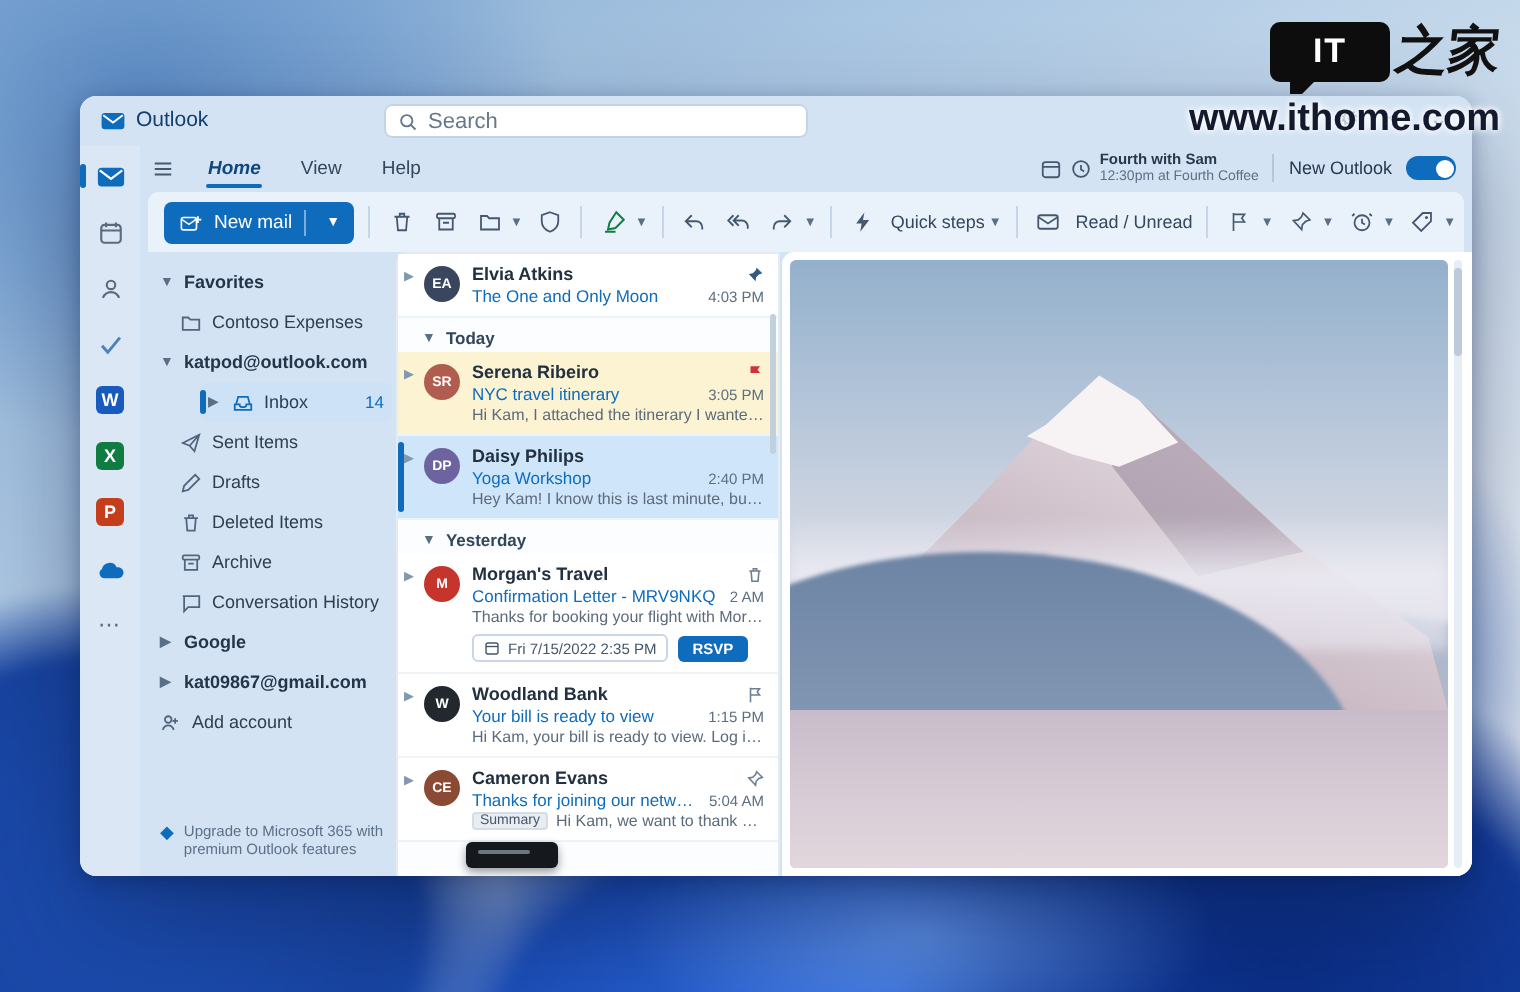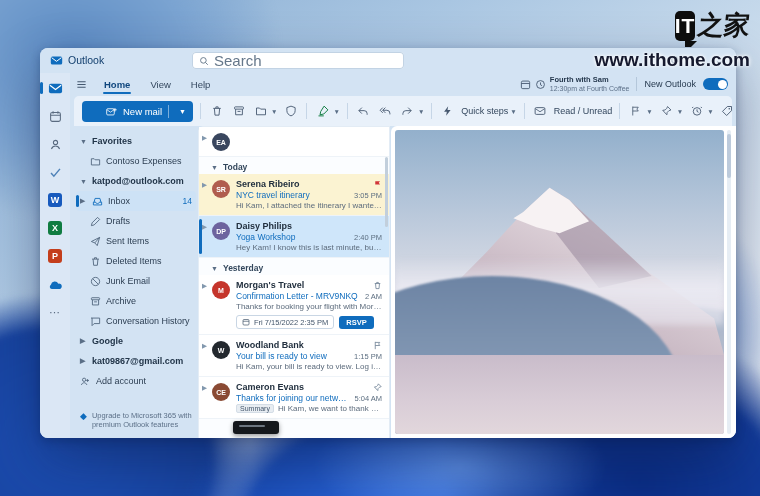--- a/index.html
+++ b/index.html
@@ -11,77 +11,77 @@
   .p1{left:-140px;top:-120px;width:420px;height:340px;background:radial-gradient(closest-side,#5d8cc4,#7aa3d1 55%,rgba(122,163,209,0));}
   .p2{left:-190px;bottom:-170px;width:520px;height:430px;background:radial-gradient(closest-side,#1d4fb4,#1844a0 55%,rgba(24,68,160,0) 72%);transform:rotate(18deg);}
   .p3{left:90px;bottom:-230px;width:640px;height:420px;background:radial-gradient(closest-side,#2e6ae0,#1c4fb8 52%,rgba(28,79,184,0) 74%);transform:rotate(-9deg);}
   .p4{right:-160px;bottom:-200px;width:560px;height:430px;background:radial-gradient(closest-side,#0b2e86,#123b9a 50%,rgba(18,59,154,0) 72%);transform:rotate(14deg);}
   .p5{right:-60px;top:150px;width:300px;height:360px;background:radial-gradient(closest-side,#3f74c9,rgba(63,116,201,0) 70%);}
   .p6{left:250px;bottom:-60px;width:420px;height:180px;background:radial-gradient(closest-side,#6ea0f0,rgba(110,160,240,0) 70%);opacity:.8;}
 
   
   .wm{position:absolute;top:8px;right:10px;text-align:right;z-index:50;}
   .wm-row{display:flex;align-items:center;justify-content:flex-end;gap:3px;}
-  .wm-box{position:relative;width:20px;height:30px;background:#0d0d0d;border-radius:5px;color:#fff;font-weight:bold;font-size:21px;display:flex;align-items:center;justify-content:center;letter-spacing:1px;}
+  .wm-box{position:relative;width:60px;height:30px;background:#0d0d0d;border-radius:5px;color:#fff;font-weight:bold;font-size:17px;display:flex;align-items:center;justify-content:center;letter-spacing:1px;}
   .wm-box::after{content:"";position:absolute;left:10px;bottom:-6px;border:6px solid transparent;border-top-color:#0d0d0d;border-left-color:#0d0d0d;border-bottom:0;}
   .wm-zh{font-size:26px;font-weight:bold;color:#111;transform:skewX(-6deg);font-family:"DejaVu Sans",sans-serif;}
   .wm-url{margin-top:6px;font-size:19px;font-weight:bold;color:#15192e;text-shadow:0 0 3px #fff,0 0 5px #fff;}
 
   
   .win{position:absolute;left:40px;top:48px;width:696px;height:390px;border-radius:8px;overflow:hidden;background:#d3e3f3;box-shadow:0 24px 55px rgba(8,25,70,.45),0 3px 10px rgba(8,25,70,.3);display:flex;flex-direction:column;z-index:10;}
 
   .titlebar{height:25px;flex:0 0 auto;display:flex;align-items:center;background:#d3e3f3;position:relative;}
   .tb-app{display:flex;align-items:flex-start;gap:5px;padding-left:10px;font-size:10.5px;color:#123f6e;}
-  .tb-search{position:absolute;left:152px;top:4px;width:198px;height:17px;background:#fff;border-radius:4px;display:flex;align-items:center;gap:5px;padding:0 7px;font-size:15px;color:#65778a;box-shadow:inset 0 0 0 1px #c2d3e4;}
+  .tb-search{position:absolute;left:152px;top:4px;width:198px;height:17px;background:#fff;border-radius:4px;display:flex;align-items:center;gap:5px;padding:0 7px;font-size:11px;color:#65778a;box-shadow:inset 0 0 0 1px #c2d3e4;}
   .tb-right{margin-left:auto;display:flex;align-items:center;gap:13px;padding-right:12px;color:#5b7089;font-size:11px;}
   .tb-right span{line-height:1;}
 
   .win-body{flex:1;display:flex;min-height:0;}
   .rail{width:30px;flex:0 0 auto;background:#dbe7f5;display:flex;flex-direction:column;align-items:center;padding-top:5px;gap:8px;}
   .ritem{position:relative;width:22px;height:20px;display:flex;align-items:center;justify-content:center;color:#5a6b80;}
   .ritem.sel::before{content:"";position:absolute;left:-4px;top:4px;width:2.5px;height:12px;border-radius:2px;background:#0f6cbd;}
   .osq{width:14px;height:14px;border-radius:3px;color:#fff;font-size:9px;font-weight:bold;display:flex;align-items:center;justify-content:center;}
   .osq.w{background:#185abd;} .osq.x{background:#107c41;} .osq.p{background:#c43e1c;}
   .rmore{color:#5a6b80;font-size:11px;letter-spacing:1px;}
 
   .right-col{flex:1;display:flex;flex-direction:column;min-width:0;}
   .tabsrow{height:23px;flex:0 0 auto;display:flex;align-items:center;background:#d3e3f3;padding:0 8px 0 6px;gap:2px;}
   .burger{color:#44586f;margin-right:6px;display:flex;}
   .tab{position:relative;font-size:9.5px;color:#33475e;padding:3px 9px;border-radius:3px;}
-  .tab.active{font-weight:bold;color:#10477e;}
+  .tab.active{font-weight:bold;color:#10477e;font-style:italic;}
   .tab.active::after{content:"";position:absolute;left:8px;right:8px;bottom:-1px;height:2px;border-radius:2px;background:#0f6cbd;}
   .trw-right{margin-left:auto;display:flex;align-items:center;gap:7px;}
   .evt{display:flex;align-items:center;gap:4px;color:#44586f;}
   .evt-txt{display:flex;flex-direction:column;line-height:1.15;}
   .evt-t{font-size:7.5px;font-weight:bold;color:#26394e;}
   .evt-s{font-size:7px;color:#5c7088;}
   .vdiv{width:1px;height:14px;background:#b4c7da;}
   .ntg{font-size:9px;color:#26394e;text-align:center;}
   .toggle{width:25px;height:12px;border-radius:7px;background:#0f6cbd;position:relative;}
   .toggle::after{content:"";position:absolute;right:1.5px;top:1.5px;width:9px;height:9px;border-radius:50%;background:#fff;}
 
   .ribbon{height:30px;flex:0 0 auto;display:flex;align-items:center;background:#e9f1fa;margin:0 4px;border-radius:5px 5px 0 0;padding:0 8px;gap:5px;color:#46586f;}
-  .newmail{display:flex;align-items:center;height:21px;background:#0f6cbd;color:#fff;border-radius:4px;padding:0 3px 0 24px;gap:6px;font-size:9.5px;white-space:nowrap;}
+  .newmail{display:flex;align-items:center;height:21px;background:#0f6cbd;color:#fff;border-radius:4px;padding:0 3px 0 8px;gap:6px;font-size:9.5px;white-space:nowrap;}
   .nm-div{width:1px;height:13px;background:rgba(255,255,255,.45);}
   .nm-chev{font-size:7px;padding:0 4px;}
   .rb-ic{display:flex;align-items:center;justify-content:center;width:17px;height:18px;flex:0 0 auto;}
   .rb-chev{font-size:6.5px;color:#5a6e86;margin-left:-3px;}
   .rb-div{width:1px;height:16px;background:#c6d6e7;margin:0 2px;flex:0 0 auto;}
   .rb-lbl{font-size:9px;white-space:nowrap;color:#33475e;}
   .green{color:#107c41;}
   .rb-more{font-size:11px;color:#46586f;letter-spacing:1px;margin-left:2px;}
 
   .panes{flex:1;display:flex;min-height:0;background:#d3e3f3;}
   
   .folders{width:120px;flex:0 0 auto;padding:5px 2px 0 6px;display:flex;flex-direction:column;font-size:9px;color:#2c3e52;overflow:hidden;}
   .frow{display:flex;align-items:center;gap:5px;height:20px;padding:0 4px;border-radius:4px;white-space:nowrap;}
   .frow .chev{font-size:7px;color:#5a6e86;width:7px;}
   .frow .cnt{margin-left:auto;color:#0f6cbd;font-size:8.5px;}
   .frow.head{font-weight:bold;color:#223549;}
-  .frow.sel{background:#cde2f6;position:relative;}
+  .frow.sel{background:#cde2f6;position:relative;margin-left:24px;}
   .frow.sel::before{content:"";position:absolute;left:0;top:4px;bottom:4px;width:2.5px;border-radius:2px;background:#0f6cbd;}
   .frow.indent{padding-left:14px;}
   .ficon{display:flex;color:#51667e;}
   .frow.sel .ficon{color:#0f6cbd;}
   .upgrade{margin-top:auto;margin-bottom:8px;display:flex;gap:5px;padding:0 4px;color:#5c7088;font-size:7.5px;line-height:1.3;}
   .gem{color:#0f6cbd;font-size:9px;}
 
   
   .list{width:190px;flex:0 0 auto;background:#fbfdff;border-radius:6px 0 0 0;display:flex;flex-direction:column;min-height:0;position:relative;border:1px solid #e3ecf5;border-bottom:none;}
   .ltabs{display:flex;align-items:center;gap:2px;padding:5px 8px 2px 12px;flex:0 0 auto;}
@@ -397,49 +397,40 @@
                 <svg width="11" height="11" viewBox="0 0 16 16">
                     <path d="M2 9h3.5c0 1.2 1 2 2.5 2s2.5-.8 2.5-2H14v4H2zM3 9l1.5-5.5h7L13 9" fill="none" stroke="currentColor" stroke-width="1.3"></path>
                   </svg>
               </span>
               <span>Inbox</span>
               <span class="cnt">14</span>
             </div>
             <div class="frow indent">
               <span class="ficon">
                 <svg width="11" height="11" viewBox="0 0 16 16">
+                    <path d="M2 8l12-6-3.5 12L7 10zM7 10l7-8" fill="none" stroke="currentColor" stroke-width="1.3"></path>
+                  </svg>
+              </span>
+              <span>Sent Items</span>
+            </div>
+            <div class="frow indent">
+              <span class="ficon">
+                <svg width="11" height="11" viewBox="0 0 16 16">
                     <path d="M11 2l3 3-8 8-4 1 1-4z" fill="none" stroke="currentColor" stroke-width="1.3"></path>
                   </svg>
               </span>
               <span>Drafts</span>
             </div>
             <div class="frow indent">
               <span class="ficon">
                 <svg width="11" height="11" viewBox="0 0 16 16">
-                    <path d="M2 8l12-6-3.5 12L7 10zM7 10l7-8" fill="none" stroke="currentColor" stroke-width="1.3"></path>
-                  </svg>
-              </span>
-              <span>Sent Items</span>
-            </div>
-            <div class="frow indent">
-              <span class="ficon">
-                <svg width="11" height="11" viewBox="0 0 16 16">
                     <path d="M3 4.5h10M6.5 4.5v-2h3v2M4.5 4.5l.8 9h5.4l.8-9" fill="none" stroke="currentColor" stroke-width="1.3"></path>
                   </svg>
               </span>
               <span>Deleted Items</span>
-            </div>
-            <div class="frow indent">
-              <span class="ficon">
-                <svg width="11" height="11" viewBox="0 0 16 16">
-                    <circle cx="8" cy="8" r="6" fill="none" stroke="currentColor" stroke-width="1.3"></circle>
-                    <path d="M3.8 3.8l8.4 8.4" stroke="currentColor" stroke-width="1.3"></path>
-                  </svg>
-              </span>
-              <span>Junk Email</span>
             </div>
             <div class="frow indent">
               <span class="ficon">
                 <svg width="11" height="11" viewBox="0 0 16 16">
                     <rect x="2" y="2.5" width="12" height="3" rx="1" fill="none" stroke="currentColor" stroke-width="1.3"></rect>
                     <path d="M3.5 5.5v7.5h9V5.5M6 8.5h4" fill="none" stroke="currentColor" stroke-width="1.3"></path>
                   </svg>
               </span>
               <span>Archive</span>
             </div>
@@ -473,20 +464,34 @@
               <span>Upgrade to Microsoft 365 with premium Outlook features</span>
             </div>
           </div>
 
           <div class="list">
             <div class="lbody">
 
               <div class="mrow">
                 <span class="exp">▶</span>
                 <div class="av av1">EA</div>
+                <div class="mcol">
+                  <div class="l1">
+                    <span class="sender">Elvia Atkins</span>
+                    <span class="ric pinblue">
+                      <svg width="9" height="9" viewBox="0 0 16 16">
+                          <path d="M9.5 1.5l5 5-3 1L9 10l-.5 3.5L2.5 7 6 6.5l2.5-2.5z" fill="currentColor"></path>
+                        </svg>
+                    </span>
+                  </div>
+                  <div class="l2">
+                    <span class="subject">The One and Only Moon</span>
+                    <span class="time">4:03 PM</span>
+                  </div>
+                </div>
               </div>
 
               <div class="ghead">
                 <span class="chev">▼</span>
                 <span>Today</span>
               </div>
 
               <div class="mrow yellow">
                 <span class="exp">▶</span>
                 <div class="av av2">SR</div>

